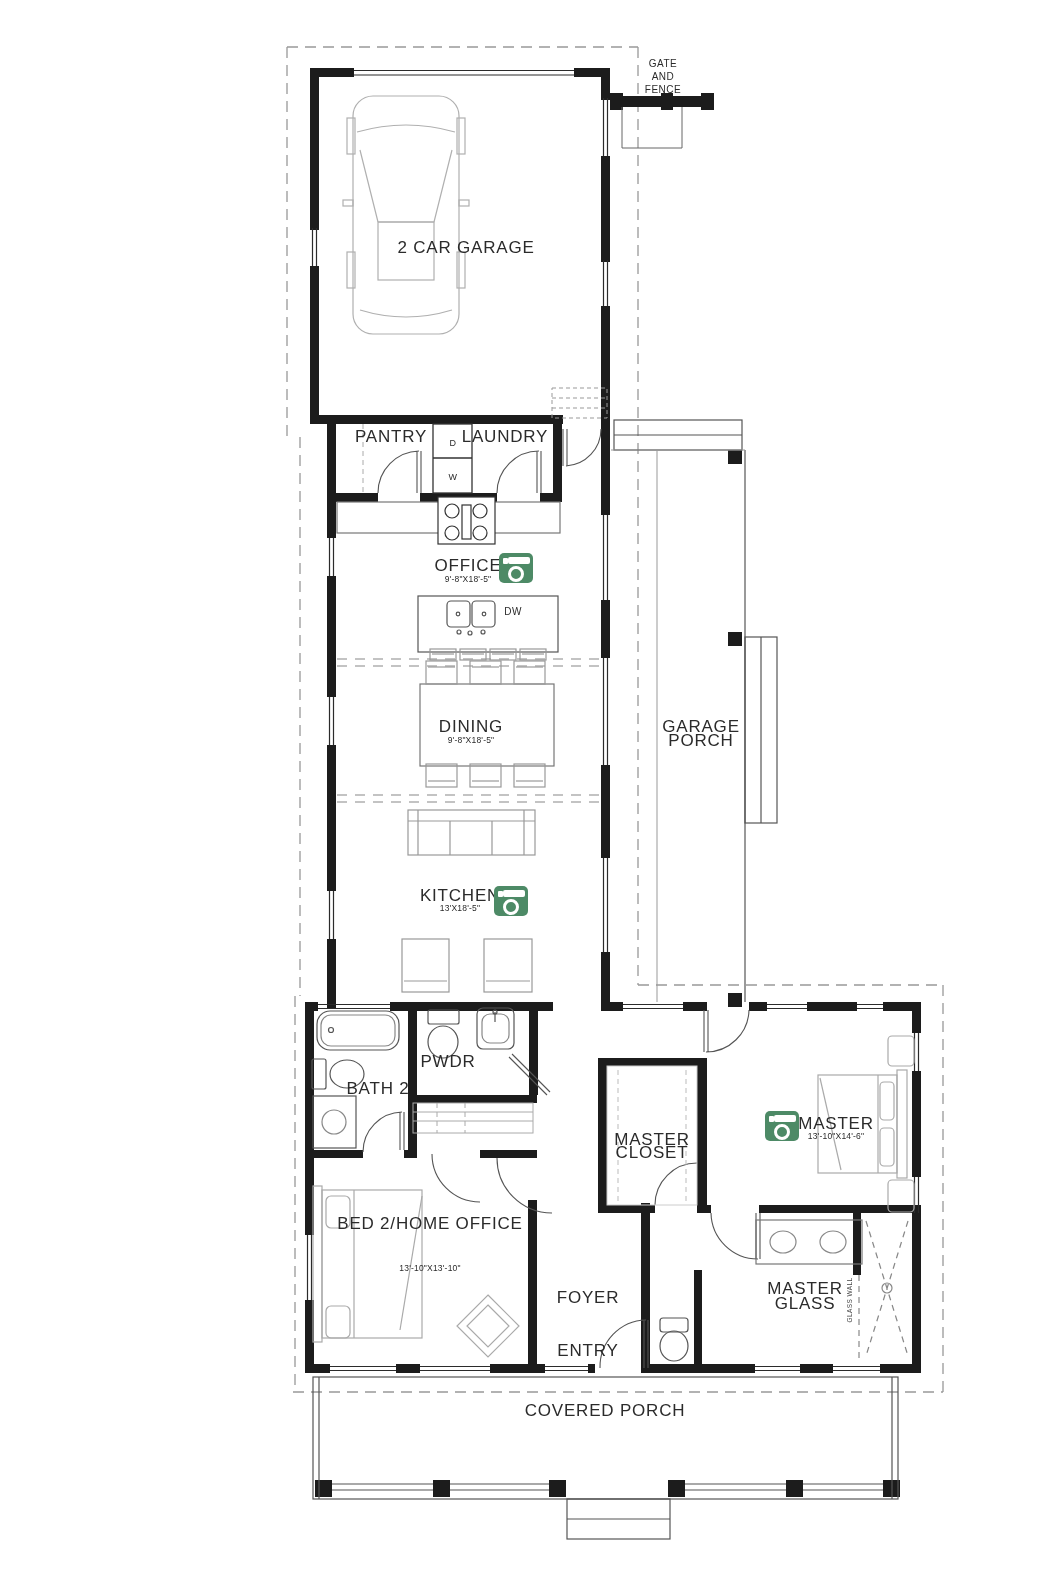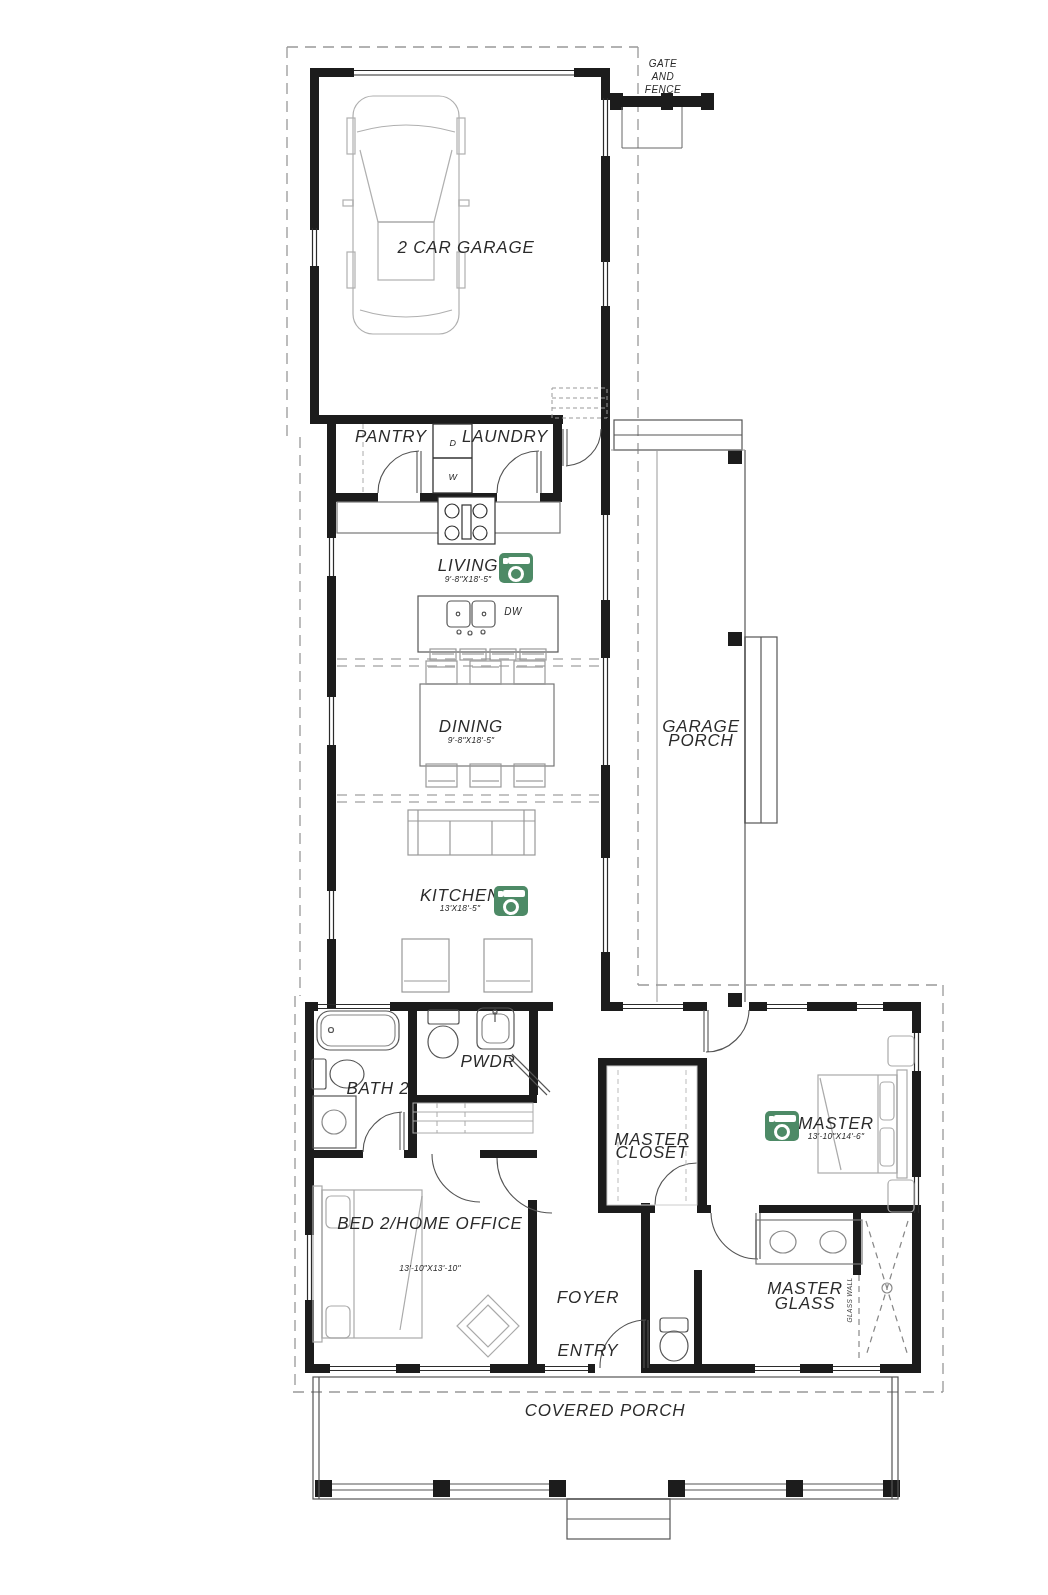--- a/index.html
+++ b/index.html
@@ -1,17 +1,17 @@
 <!DOCTYPE html>
 <html><head>
 <meta charset="utf-8">
 <style>
   html,body{margin:0;padding:0;background:#ffffff;}
   .stage{position:relative;width:1048px;height:1595px;background:#ffffff;overflow:hidden;
-         font-family:"Liberation Sans",sans-serif;font-style:italic;}
+         font-family:"Liberation Sans",sans-serif;}
   .stage svg{position:absolute;left:0;top:0;}
   .lbl{position:absolute;transform:translate(-50%,-50%);white-space:nowrap;
        font-size:17px;letter-spacing:.8px;color:#2b2b2b;}
   .dims{font-size:8.5px;letter-spacing:.2px;}
   .tiny{font-size:9px;letter-spacing:.4px;}
   .mid{font-size:10px;letter-spacing:.5px;}
   .vlbl{position:absolute;transform:translate(-50%,-50%) rotate(-90deg);
         font-size:6.5px;letter-spacing:.4px;color:#444;}
   .cam{position:absolute;width:34px;height:30px;background:#4d8a66;border-radius:5px;cursor:pointer;}
   .cam-bar{position:absolute;left:9px;right:3px;top:4px;height:7px;background:#fff;border-radius:2px;}
@@ -321,35 +321,35 @@
   <div class="lbl mid" style="left:663px;top:63px">GATE</div>
   <div class="lbl mid" style="left:663px;top:76px">AND</div>
   <div class="lbl mid" style="left:663px;top:89px">FENCE</div>
 
   <div class="lbl" style="left:466px;top:248px">2 CAR GARAGE</div>
   <div class="lbl" style="left:391px;top:437px">PANTRY</div>
   <div class="lbl" style="left:505px;top:437px">LAUNDRY</div>
   <div class="lbl tiny" style="left:453px;top:443px">D</div>
   <div class="lbl tiny" style="left:453px;top:477px">W</div>
 
-  <div class="lbl" style="left:468px;top:566px">LIVING</div>
+  <div class="lbl" style="left:468px;top:566px">OFFICE</div>
   <div class="lbl dims" style="left:468px;top:579px">9'-8"X18'-5"</div>
   <div class="lbl mid" style="left:513px;top:611px">DW</div>
 
   <div class="lbl" style="left:471px;top:727px">DINING</div>
   <div class="lbl dims" style="left:471px;top:740px">9'-8"X18'-5"</div>
 
   <div class="lbl" style="left:701px;top:727px">GARAGE</div>
   <div class="lbl" style="left:701px;top:741px">PORCH</div>
 
   <div class="lbl" style="left:460px;top:896px">KITCHEN</div>
   <div class="lbl dims" style="left:460px;top:908px">13'X18'-5"</div>
 
   <div class="lbl" style="left:378px;top:1089px">BATH 2</div>
-  <div class="lbl" style="left:488px;top:1062px">PWDR</div>
+  <div class="lbl" style="left:448px;top:1062px">PWDR</div>
 
   <div class="lbl" style="left:652px;top:1140px">MASTER</div>
   <div class="lbl" style="left:652px;top:1153px">CLOSET</div>
 
   <div class="lbl" style="left:836px;top:1124px">MASTER</div>
   <div class="lbl dims" style="left:836px;top:1136px">13'-10"X14'-6"</div>
 
   <div class="lbl" style="left:430px;top:1224px">BED 2/HOME OFFICE</div>
   <div class="lbl dims" style="left:430px;top:1268px">13'-10"X13'-10"</div>
 

